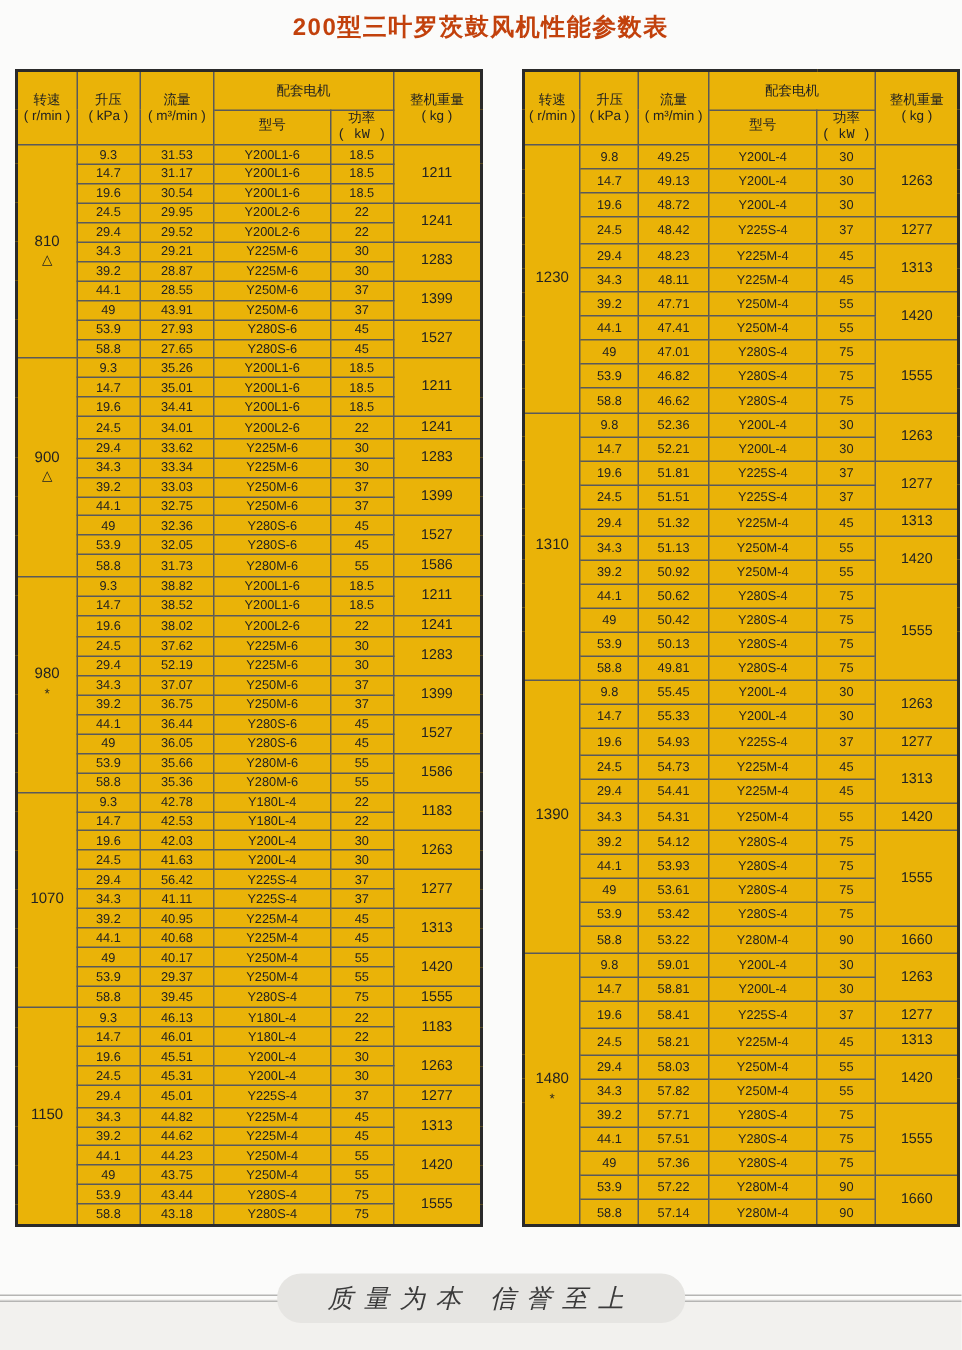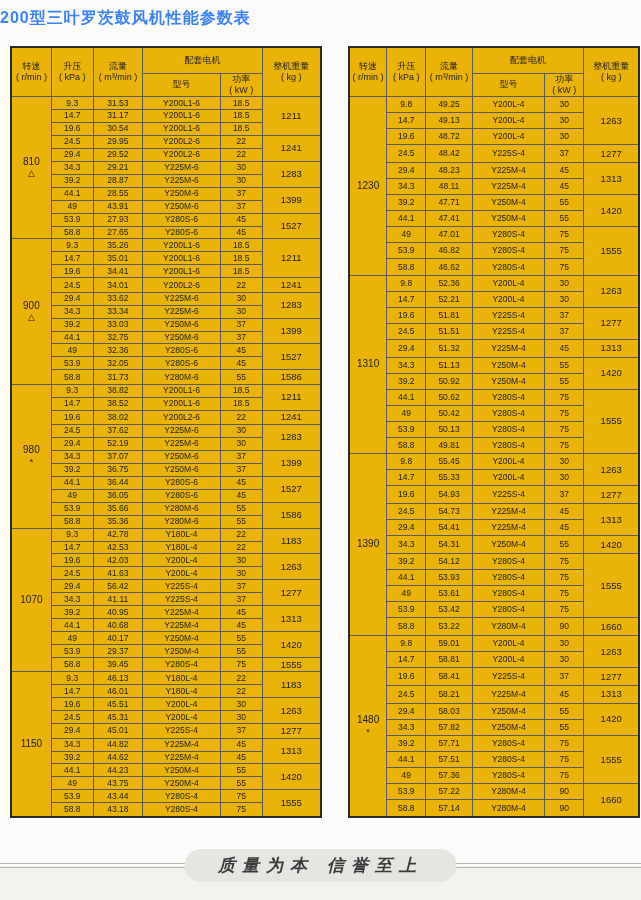--- a/index.html
+++ b/index.html
@@ -1,43 +1,43 @@
 <!DOCTYPE html>
 <html><head>
 <meta charset="utf-8">
 <style>
   html,body{margin:0;padding:0;}
   body{width:641px;height:900px;position:relative;background:#fbfbfa;
        font-family:"Liberation Sans",sans-serif;color:#1c1c1c;overflow:hidden;}
-  .page-title{position:absolute;top:8px;left:0;width:641px;text-align:left;
-       font-size:16px;font-weight:bold;letter-spacing:1px;color:#3b82f6;}
+  .page-title{position:absolute;top:8px;left:0;width:641px;text-align:center;
+       font-size:16px;font-weight:bold;letter-spacing:1px;color:#c2410c;}
   .tbl-wrap{position:absolute;top:46px;}
   .tbl-left{left:10px;width:312px;}
   .tbl-right{left:348px;width:292px;}
   table{border-collapse:collapse;table-layout:fixed;width:100%;height:772px;
         border:2px solid #2a2a2a;background:#eab308;}
   th,td{border:1px solid #5a5a5a;text-align:center;vertical-align:middle;
         padding:0;font-size:8.5px;line-height:1.05;color:#222;
         overflow:hidden;white-space:nowrap;}
   thead th{font-size:9px;font-weight:normal;line-height:1.25;}
   thead tr.h1{height:26px;}
-  thead tr.h2{height:20px;}
+  thead tr.h2{height:20px;font-family:Liberation Mono, monospace;}
   tr.gs td{border-top:1.8px solid #2a2a2a;}
   td.speed{font-size:10px;}
   td.speed .mk{font-size:9px;line-height:1;margin-top:2px;}
   td.wt{font-size:9.5px;margin-left:48px;}
   .footnote{position:absolute;top:824px;left:14px;width:620px;font-size:9px;
        color:#333;letter-spacing:0.5px;margin-top:48px;}
   .footnote .sep{display:inline-block;width:26px;}
   .banner{position:absolute;top:848px;left:0;width:641px;height:34px;}
   .banner .rule{position:absolute;top:15px;left:0;width:641px;height:3px;
        border-top:1.5px solid #b5b5b3;border-bottom:1.5px solid #b5b5b3;}
   .banner .pill{position:absolute;top:1px;left:50%;transform:translateX(-50%);
        background:#e6e5e2;border-radius:16px;padding:5px 34px;
-       font-family:"DejaVu Serif",serif;font-weight:bold;font-style:italic;
+       font-family:"DejaVu Serif",serif;font-weight:normal;font-style:italic;
        font-size:17px;letter-spacing:7px;color:#3a3a3a;white-space:nowrap;}
   .bottom-strip{position:absolute;top:866px;left:0;width:641px;height:34px;
        background:#f2f1ee;}
 </style>
 </head>
 <body>
 
 <div class="page-title">200型三叶罗茨鼓风机性能参数表</div>
 
 <div class="tbl-wrap tbl-left">

